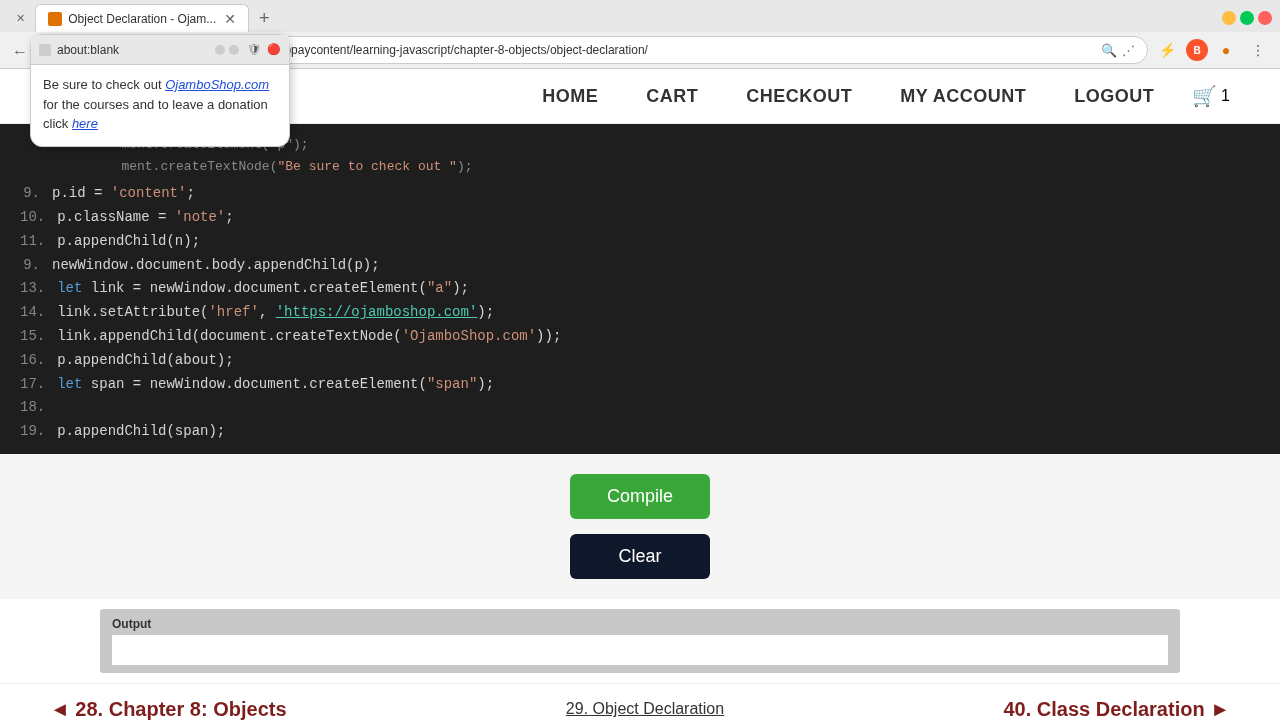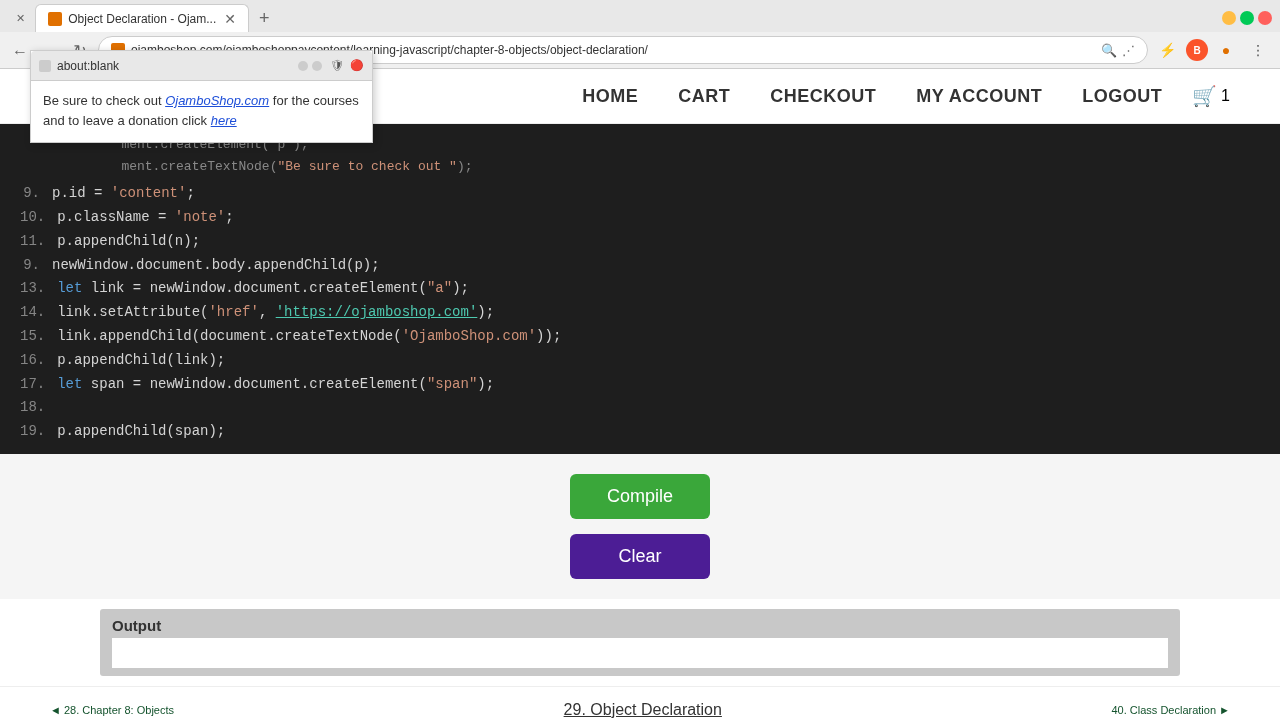--- a/index.html
+++ b/index.html
@@ -151,26 +151,26 @@
       align-items: center;
       justify-content: center;
       color: white;
       font-size: 10px;
       font-weight: bold;
     }
 
     
     .popup-overlay {
       position: absolute;
-      top: 50px;
+      top: 34px;
       left: 30px;
-      width: 343px;
+      width: 260px;
       background: #fff;
       border: 1px solid #ccc;
-      border-radius: 0;
+      border-radius: 12px;
       box-shadow: 2px 2px 8px rgba(0,0,0,0.2);
       z-index: 100;
       padding: 12px;
     }
     .popup-tab-bar {
       display: flex;
       align-items: center;
       background: #e8e8e8;
       padding: 4px 8px;
       border-bottom: 1px solid #ccc;
@@ -210,21 +210,21 @@
     nav {
       display: flex;
       align-items: center;
       padding: 0 40px;
       background: #fff;
       border-bottom: 1px solid #eee;
       height: 55px;
     }
     .nav-items {
       display: flex;
-      gap: 0;
+      gap: 8px;
       align-items: center;
       margin-left: auto;
     }
     .nav-link {
       padding: 15px 20px;
       font-size: 18px;
       font-weight: bold;
       color: #333;
       text-decoration: none;
       cursor: pointer;
@@ -278,62 +278,63 @@
       background: #3aa73a;
       color: #fff;
       border: none;
       border-radius: 6px;
       padding: 12px 18px;
       font-size: 18px;
       cursor: pointer;
       min-width: 140px;
     }
     .btn-clear {
-      background: #4c1d95;
+      background: #0f172a;
       color: #fff;
       border: none;
       border-radius: 6px;
       padding: 12px 40px;
       font-size: 18px;
       cursor: pointer;
       min-width: 140px;
     }
 
     
     .output-section {
       background: #c8c8c8;
       margin: 0 50px;
       padding: 8px 12px;
       border-radius: 3px;
     }
     .output-label {
-      font-size: 15px;
+      font-size: 12px;
       font-weight: bold;
       color: #333;
     }
     .output-body {
       background: #fff;
       min-height: 30px;
       margin-top: 4px;
     }
 
     
     .footer-nav {
       display: flex;
       justify-content: space-between;
       align-items: center;
       padding: 14px 50px;
       background: #fff;
       border-top: 1px solid #eee;
     }
     .footer-nav a {
-      color: #14532d;
-      font-size: 11px;
+      color: #7f1d1d;
+      font-size: 20px;
       text-decoration: none;
       cursor: pointer;
+      font-weight: bold;
     }
     .footer-nav .current {
       color: #333;
       text-decoration: underline;
       font-size: 16px;
     }
   </style>
 </head>
 <body>
 
@@ -441,21 +442,21 @@
     <div class="code-line">
       <span class="line-num">14.</span>
       <span>link.setAttribute(<span class="kw-string">'href'</span>, <span class="kw-link">'https://ojamboshop.com'</span>);</span>
     </div>
     <div class="code-line">
       <span class="line-num">15.</span>
       <span>link.appendChild(document.createTextNode(<span class="kw-string">'OjamboShop.com'</span>));</span>
     </div>
     <div class="code-line">
       <span class="line-num">16.</span>
-      <span>p.appendChild(link);</span>
+      <span>p.appendChild(about);</span>
     </div>
     <div class="code-line">
       <span class="line-num">17.</span>
       <span><span class="kw-let">let</span> span = newWindow.document.createElement(<span class="kw-string">"span"</span>);</span>
     </div>
     <div class="code-line">
       <span class="line-num">18.</span>
     </div>
     <div class="code-line">
       <span class="line-num">19.</span>

